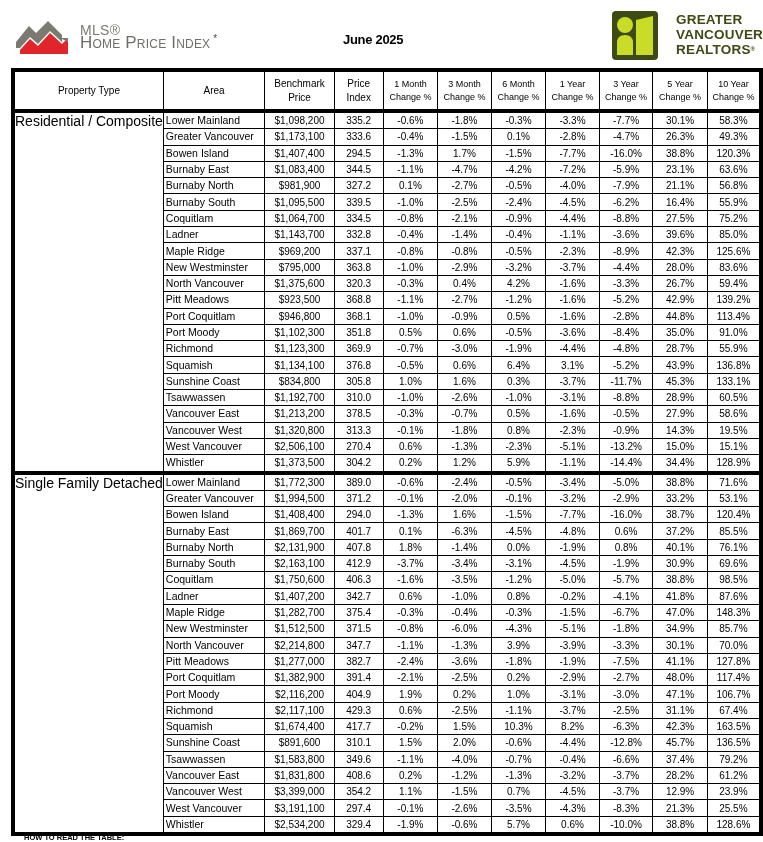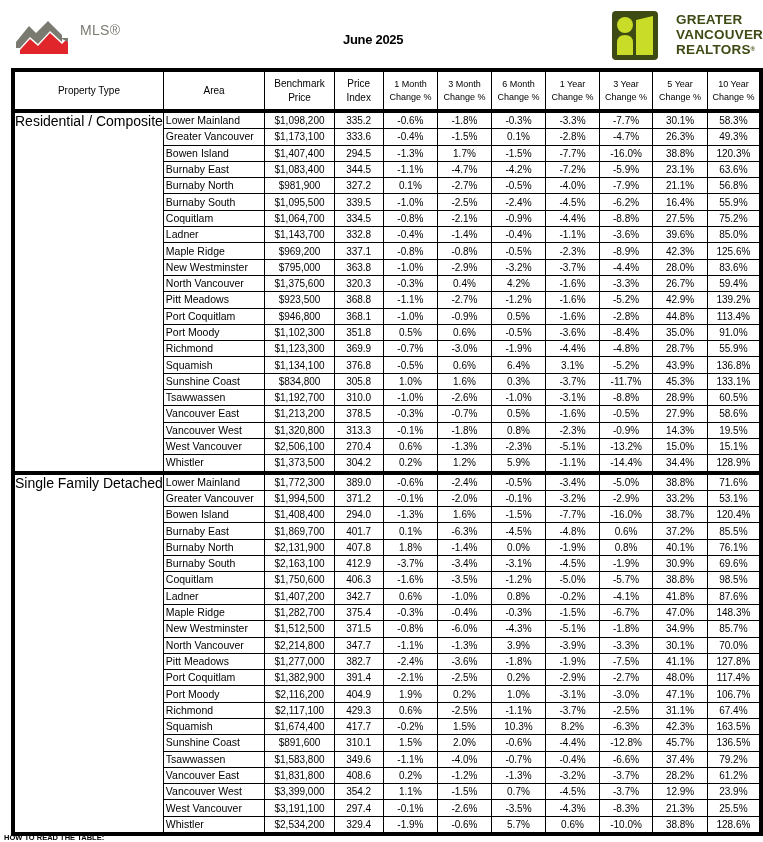--- a/index.html
+++ b/index.html
@@ -18,32 +18,33 @@
 
   table.hpi { position:absolute; left:11px; top:68px; border-collapse:collapse; border:4px solid #000; table-layout:fixed; }
   table.hpi th, table.hpi td { border:1px solid #000; padding:0; font-size:10px; overflow:hidden; white-space:nowrap; }
   table.hpi th { height:37px; font-weight:normal; font-size:10px; line-height:14px; text-align:center; border-bottom:4px solid #000; }
   table.hpi th.small { font-size:9px; line-height:13px; }
   table.hpi td { height:15.3px; line-height:15px; text-align:center; }
   table.hpi td.area { text-align:left; padding-left:2px; font-size:10.5px; }
   table.hpi td.ptype { vertical-align:top; text-align:center; font-size:14px; border-bottom:none; padding-top:1px; }
   table.hpi tr.group-start td { border-top:4px solid #000; }
   table.hpi td.ptype { border-left:none; }
-  .how-to-read { position:absolute; left:4px; top:833px; font-size:7.5px; font-weight:bold;text-align:right; }
+  .how-to-read { position:absolute; left:24px; top:833px; font-size:7.5px; font-weight:bold;text-align:right; }
 </style>
 </head>
 <body>
 
 <div class="hpi-logo">
   <svg width="58" height="34" viewBox="0 0 58 34">
     <polygon points="0,22 13,6 20,13 32,1 46,15 46,22 34,11 22,24 14,17 4,28 0,28" fill="#7b7a70"></polygon>
     <polygon points="4,30 14,19 22,26 34,13 46,24 50,20 52,22 52,34 4,34" fill="#e0252b"></polygon>
     <polygon points="44,18 52,18 52,22" fill="#7b7a70"></polygon>
   </svg>
   <span class="hpi-mls">MLS®</span>
+  <span class="hpi-title"><span>Home Price Index</span><span class="hpi-star">*</span></span>
 </div>
 
 <div class="report-date">June 2025</div>
 
 <div class="gvr-logo">
   <div class="gvr-mark">
     <svg width="46" height="49" viewBox="0 0 46 49">
       <circle cx="13" cy="14" r="8" fill="#c8dc28"></circle>
       <path d="M5 44 L5 32 Q5 24 13 24 Q21 24 21 32 L21 44 Z" fill="#c8dc28"></path>
       <polygon points="24,9 41,5 41,44 24,44" fill="#c8dc28"></polygon>

